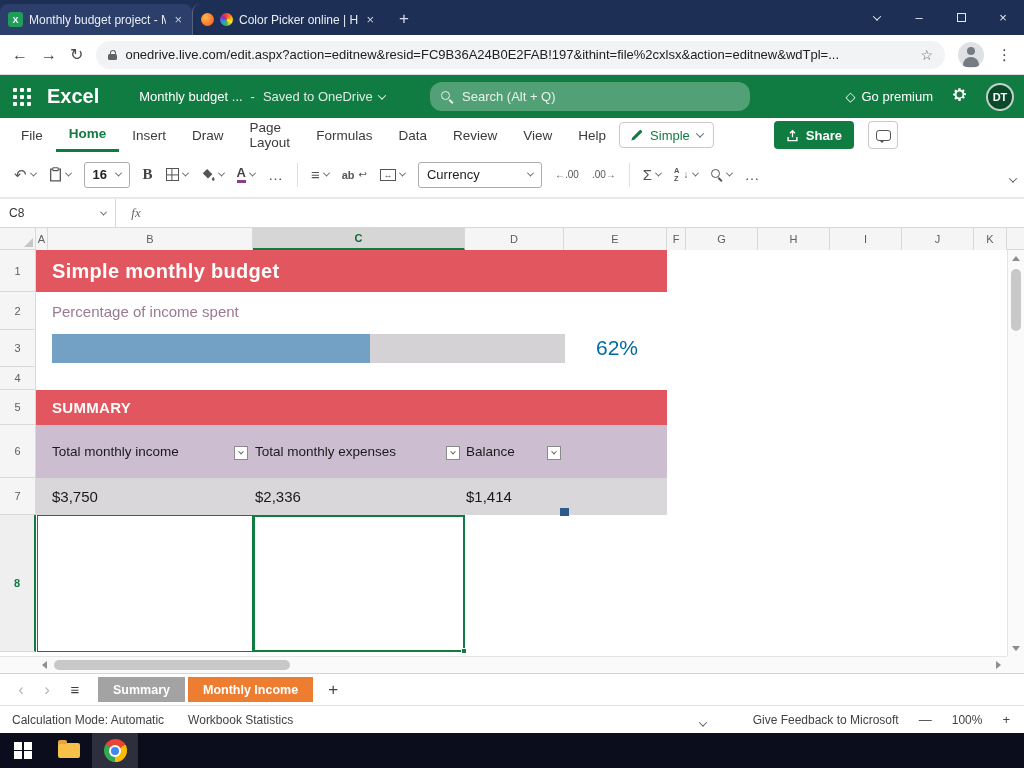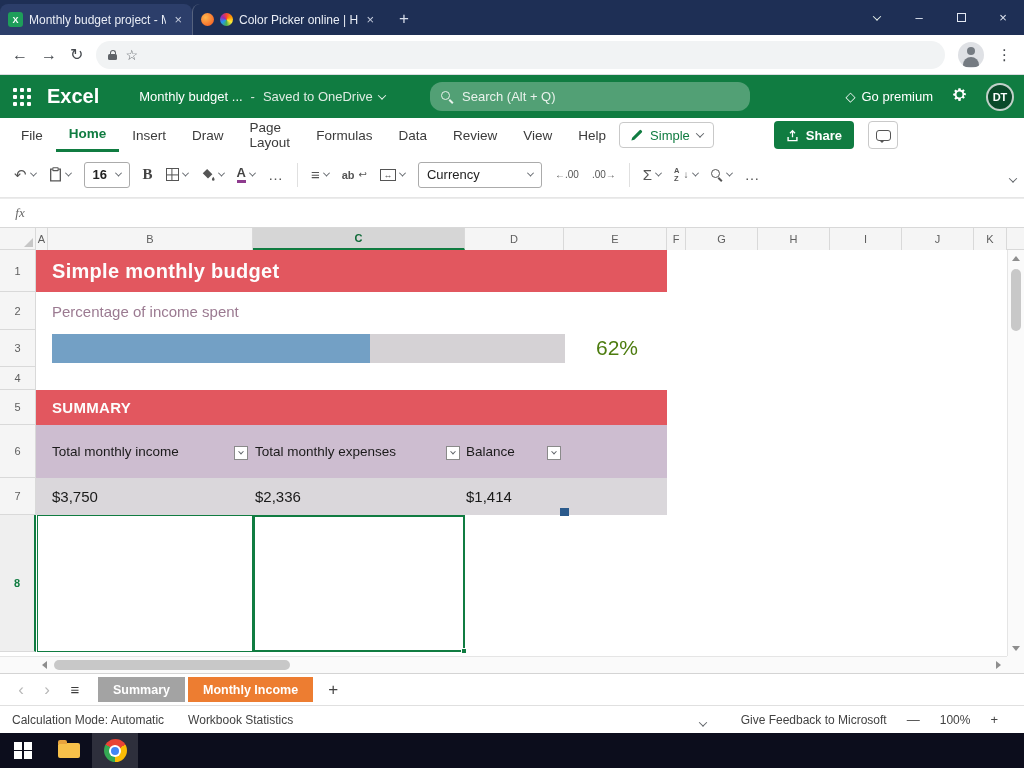--- a/index.html
+++ b/index.html
@@ -149,21 +149,21 @@
     display:flex; align-items:center; justify-content:center; }
   .rowheader.selected { background:#EFEFEF; color:#107C41; font-weight:bold; border-right:2px solid #107C41; }
 
   .banner { position:absolute; left:36px; width:631px; height:42px; top:22px; background:#E2575F;
     color:#FDFDFD; font-size:20px; font-weight:bold; line-height:42px; padding-left:16px;
     letter-spacing:.3px; }
   .banner.small { top:162px; height:35px; font-size:15px; line-height:35px; }
   .plabel { position:absolute; left:52px; top:64px; height:38px; line-height:40px; font-size:15px; color:#9B7A91; }
   .bar-track { position:absolute; left:52px; top:106px; width:513px; height:29px; background:#D5D2D5; }
   .bar-fill { height:100%; width:62%; background:#73A0C5; }
-  .pvalue { position:absolute; left:596px; top:104px; font-size:21px; color:#4d7c0f; line-height:31px; }
+  .pvalue { position:absolute; left:596px; top:104px; font-size:21px; color:#0369a1; line-height:31px; }
   .theader { position:absolute; left:36px; top:197px; width:631px; height:53px; background:#CDBDD0; }
   .trow { position:absolute; left:36px; top:250px; width:631px; height:37px; background:#DAD7DB; }
   .th-text { position:absolute; top:197px; height:53px; line-height:53px; font-size:13.5px; color:#1A1A1A; }
   .filter-btn { position:absolute; top:218px; width:14px; height:14px; background:#fff;
     border:1px solid #8A8A8A; display:flex; align-items:center; justify-content:center; }
   .filter-btn .chev { width:4px; height:4px; border-width:1.3px; }
   .td-text { position:absolute; top:250px; height:37px; line-height:37px; font-size:15px; color:#1A1A1A; }
   .blue-marker { position:absolute; left:560px; top:280px; width:9px; height:8px; background:#2B5A8C; }
   .sel-b8 { position:absolute; left:37px; top:287px; width:216px; height:137px; background:#fff; border:1px solid #107C41; }
   .sel-c8 { position:absolute; left:253px; top:287px; width:212px; height:137px; background:#fff; border:2px solid #107C41; }
@@ -187,21 +187,21 @@
   .stab.summary { background:#A3A3A3; }
   .stab.income { background:#ED7D31; }
   .stab.expenses { background:#12798A; }
   .addsheet { margin-left:12px; font-size:17px; color:#444; }
 
   
   .statusbar { position:absolute; top:705px; left:0; width:1024px; height:28px; background:#fff;
     border-top:1px solid #E0E0E0; display:flex; align-items:center; font-size:12px; color:#424242; }
   .sitem { padding:0 12px; }
   .status-chev { position:absolute; left:700px; top:10px; }
-  .status-right { margin-left:auto; display:flex; align-items:center; gap:20px; padding-right:26px; }
+  .status-right { margin-left:auto; display:flex; align-items:center; gap:20px; padding-right:14px; }
   .zoomout,.zoomin { font-size:13px; color:#444; }
   .zoomlevel { font-size:12px; color:#424242; }
 
   
   .taskbar { position:absolute; top:733px; left:0; width:1024px; height:35px; background:#0C0D1C;
     display:flex; align-items:stretch; }
   .taskbtn { width:46px; display:flex; align-items:center; justify-content:center; }
   .taskbtn.active { background:rgba(255,255,255,.14); }
   .winlogo { display:grid; grid-template-columns:8px 8px; grid-gap:1.5px; }
   .winlogo b { width:8px; height:8px; background:#fff; }
@@ -247,20 +247,21 @@
 
   <div class="addressbar">
     <span class="nav-ic">←</span>
     <span class="nav-ic">→</span>
     <span class="nav-ic">↻</span>
     <div class="omnibox">
       <span class="lock-icon">
           <i class="lock-shackle"></i>
           <i class="lock-body"></i>
         </span>
+      <span class="url-text">onedrive.live.com/edit.aspx?action=editnew&amp;resid=FC9B36A24B0E2FAB!197&amp;ithint=file%2cxlsx&amp;action=editnew&amp;wdTpl=...</span>
       <span class="star">☆</span>
     </div>
     <span class="avatar-browser">
         <i class="person-head"></i>
         <i class="person-body"></i>
       </span>
     <span class="nav-ic kebab">⋮</span>
   </div>
 
   <div class="xlheader">
@@ -400,20 +401,24 @@
       </span>
     <span class="tb">
         <i class="magnifier dark"></i>
         <i class="chev tiny"></i>
       </span>
     <span class="tb more">…</span>
     <span class="ribbon-collapse"><i class="chev"></i></span>
   </div>
 
   <div class="formulabar">
+    <span class="namebox">
+      <span>C8</span>
+      <i class="chev tiny"></i>
+    </span>
     <span class="fxlabel">fx</span>
     <span class="formula-input"></span>
   </div>
 
   <div class="grid">
     <div class="colstrip"></div>
 
     <div class="colheader" style="left:36px;width:12px">A</div>
     <div class="colheader" style="left:48px;width:205px">B</div>
     <div class="colheader selected" style="left:253px;width:212px">C</div>

